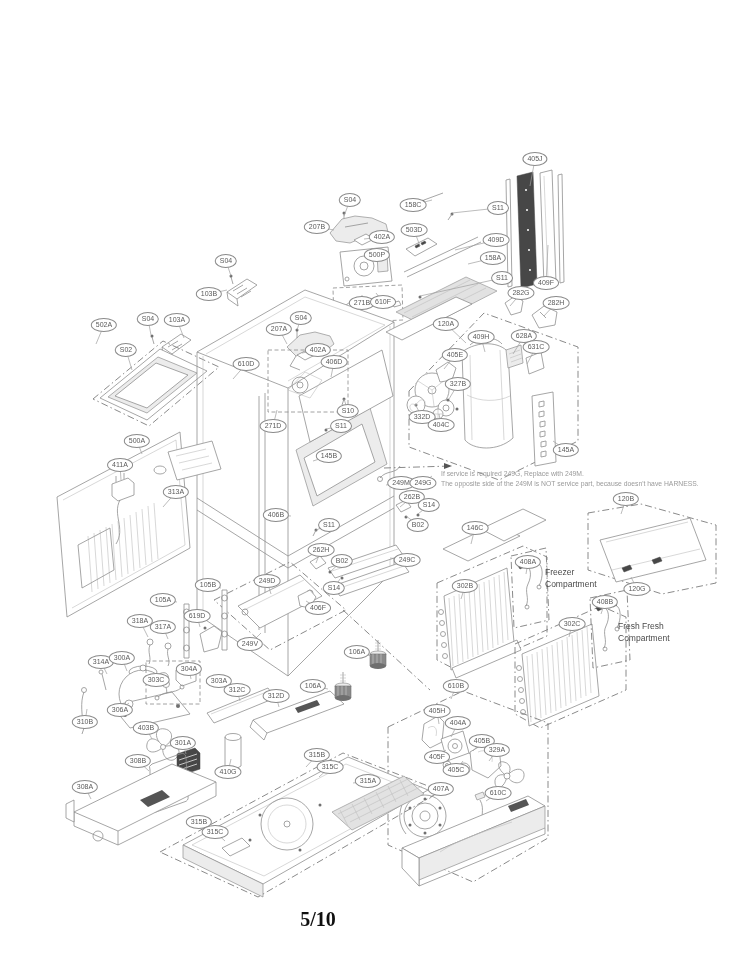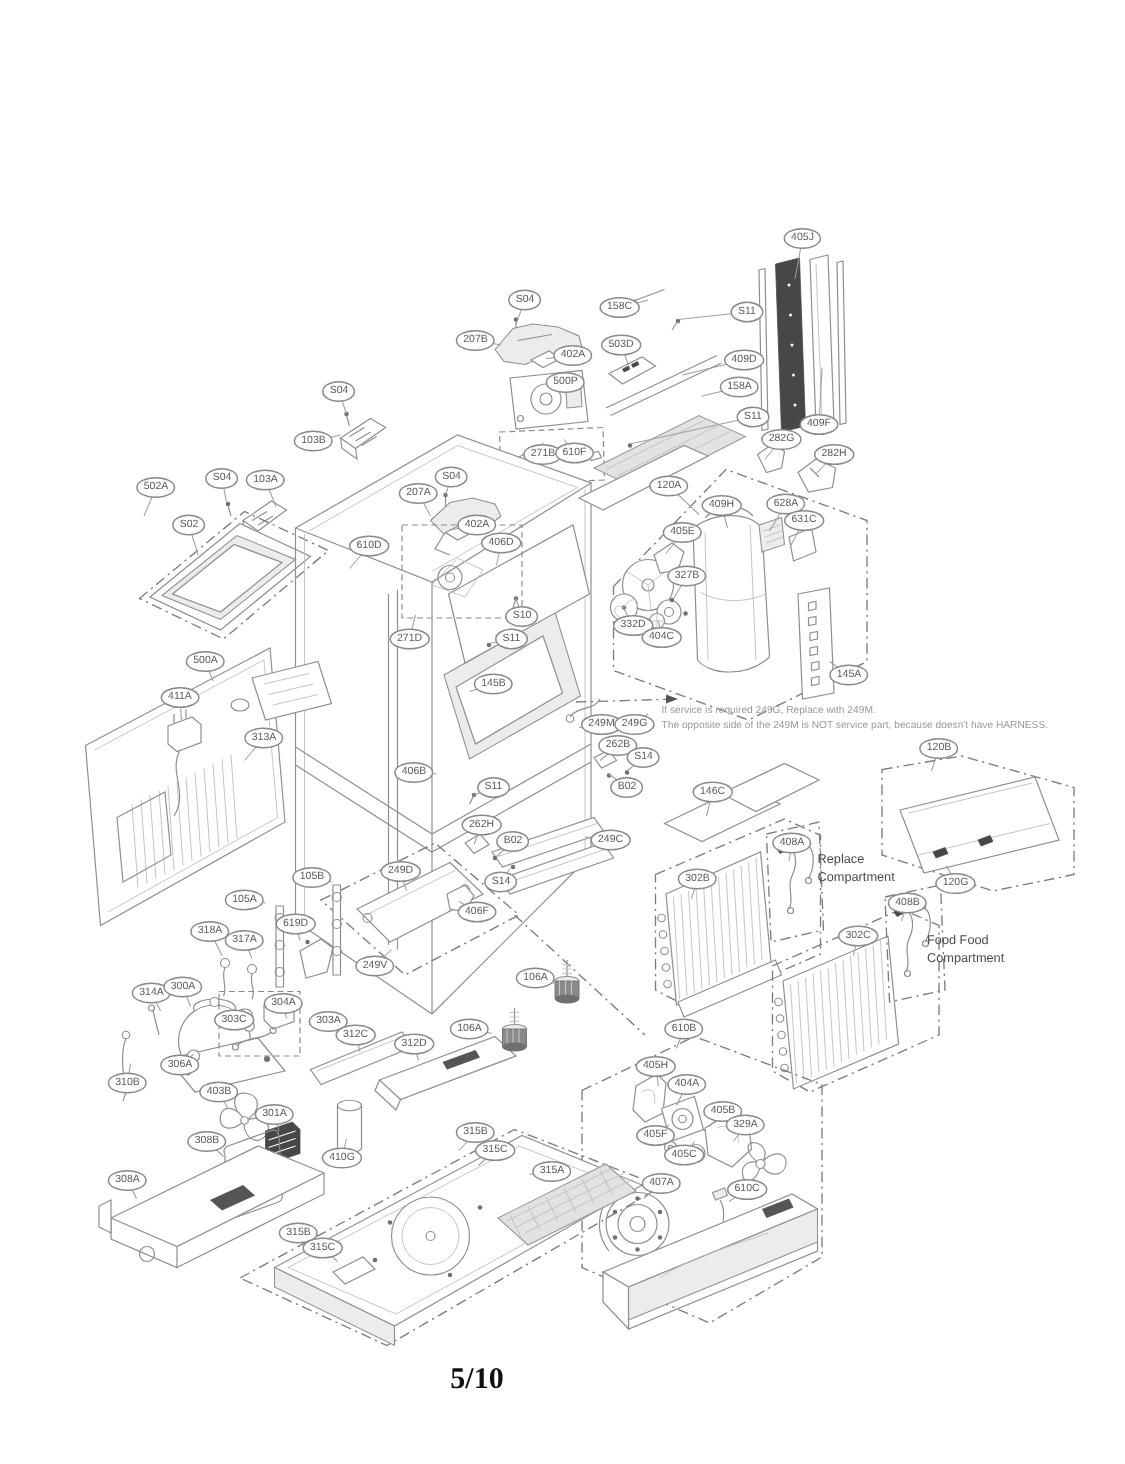--- a/index.html
+++ b/index.html
@@ -476,25 +476,25 @@
         <line x1="498" y1="793" x2="486" y2="801" class="leader"></line>
       </g>
 </svg>
 
 <div class="note">
   <div>If service is required 249G, Replace with 249M.</div>
   <div>The opposite side of the 249M is NOT service part, because doesn't have HARNESS.</div>
 </div>
 
 <div class="region-label" id="freezer-label">
-  <div>Replace</div>
+  <div>Freezer</div>
   <div>Compartment</div>
 </div>
 <div class="region-label" id="fresh-label">
-  <div>Food Food</div>
+  <div>Fresh Fresh</div>
   <div>Compartment</div>
 </div>
 
 <div id="callout-layer">
       <div class="callout" style="left: 535px; top: 159px;">405J</div>
       <div class="callout" style="left: 413px; top: 205px;">158C</div>
       <div class="callout" style="left: 498px; top: 208px;">S11</div>
       <div class="callout" style="left: 414px; top: 230px;">503D</div>
       <div class="callout" style="left: 496px; top: 240px;">409D</div>
       <div class="callout" style="left: 493px; top: 258px;">158A</div>

